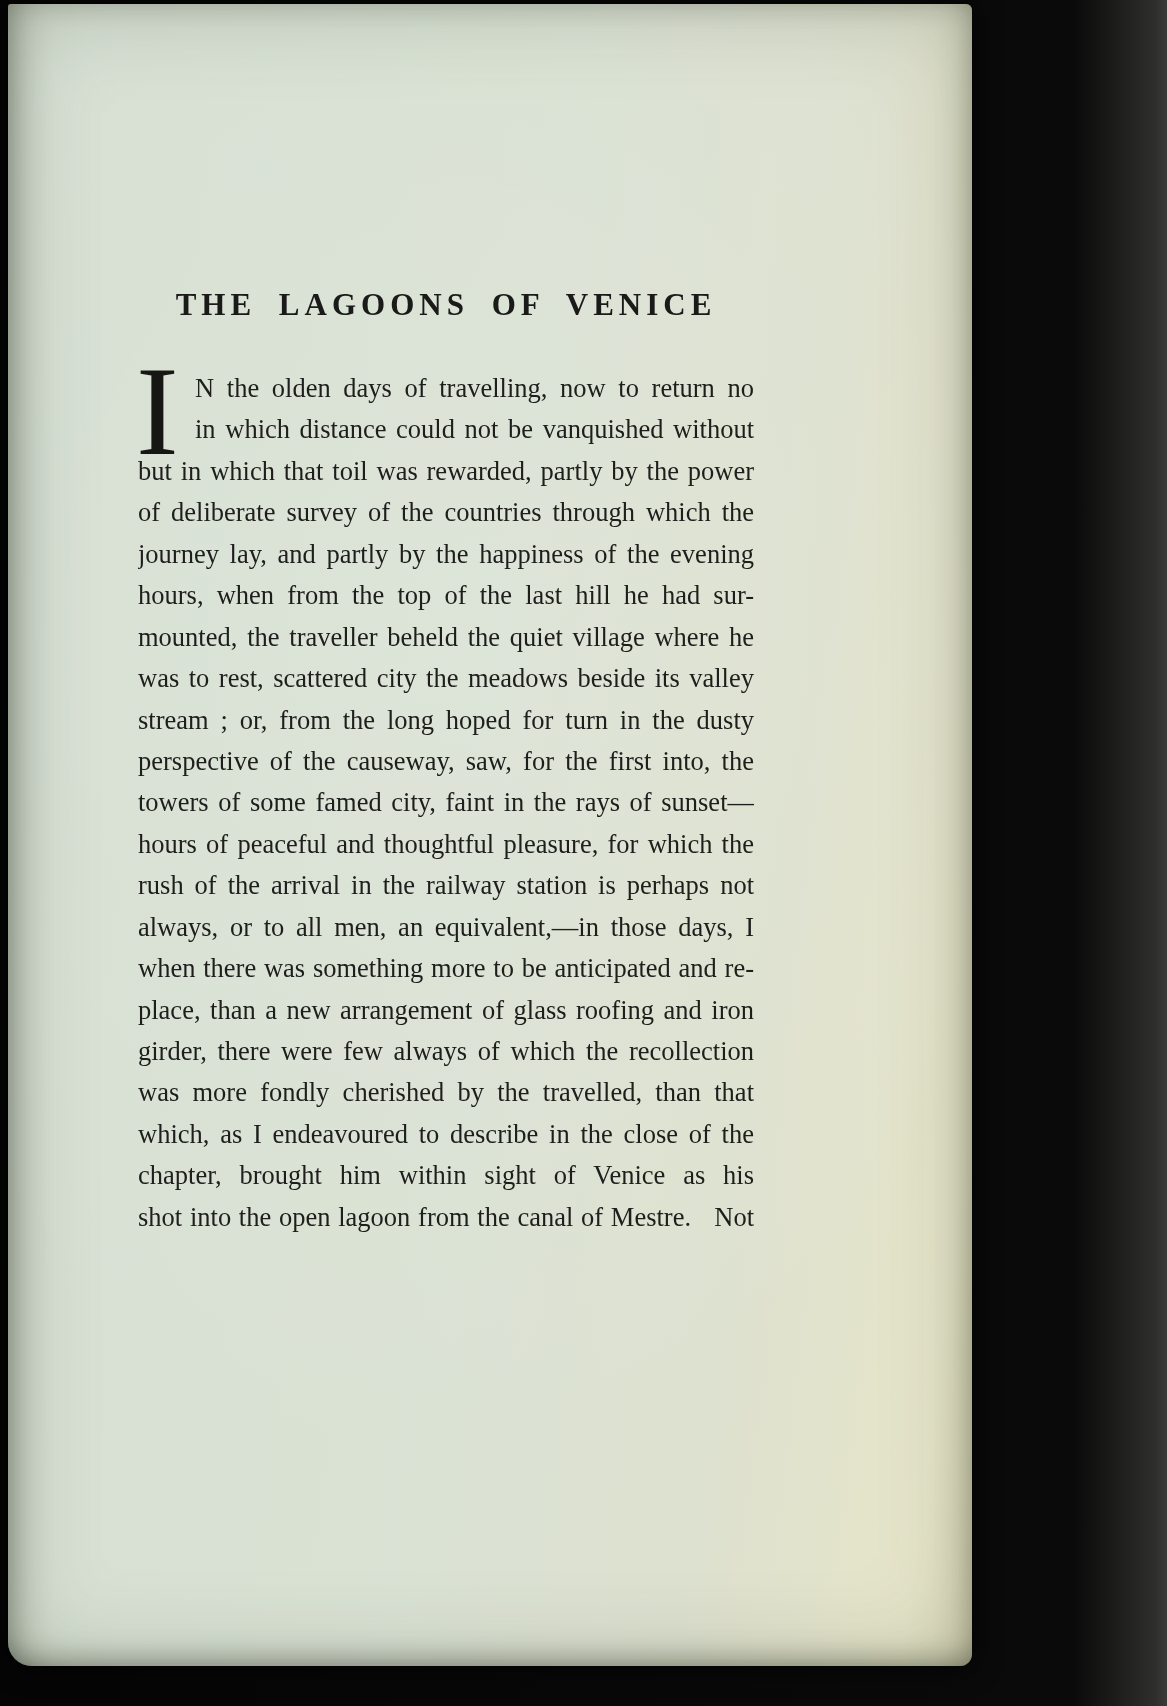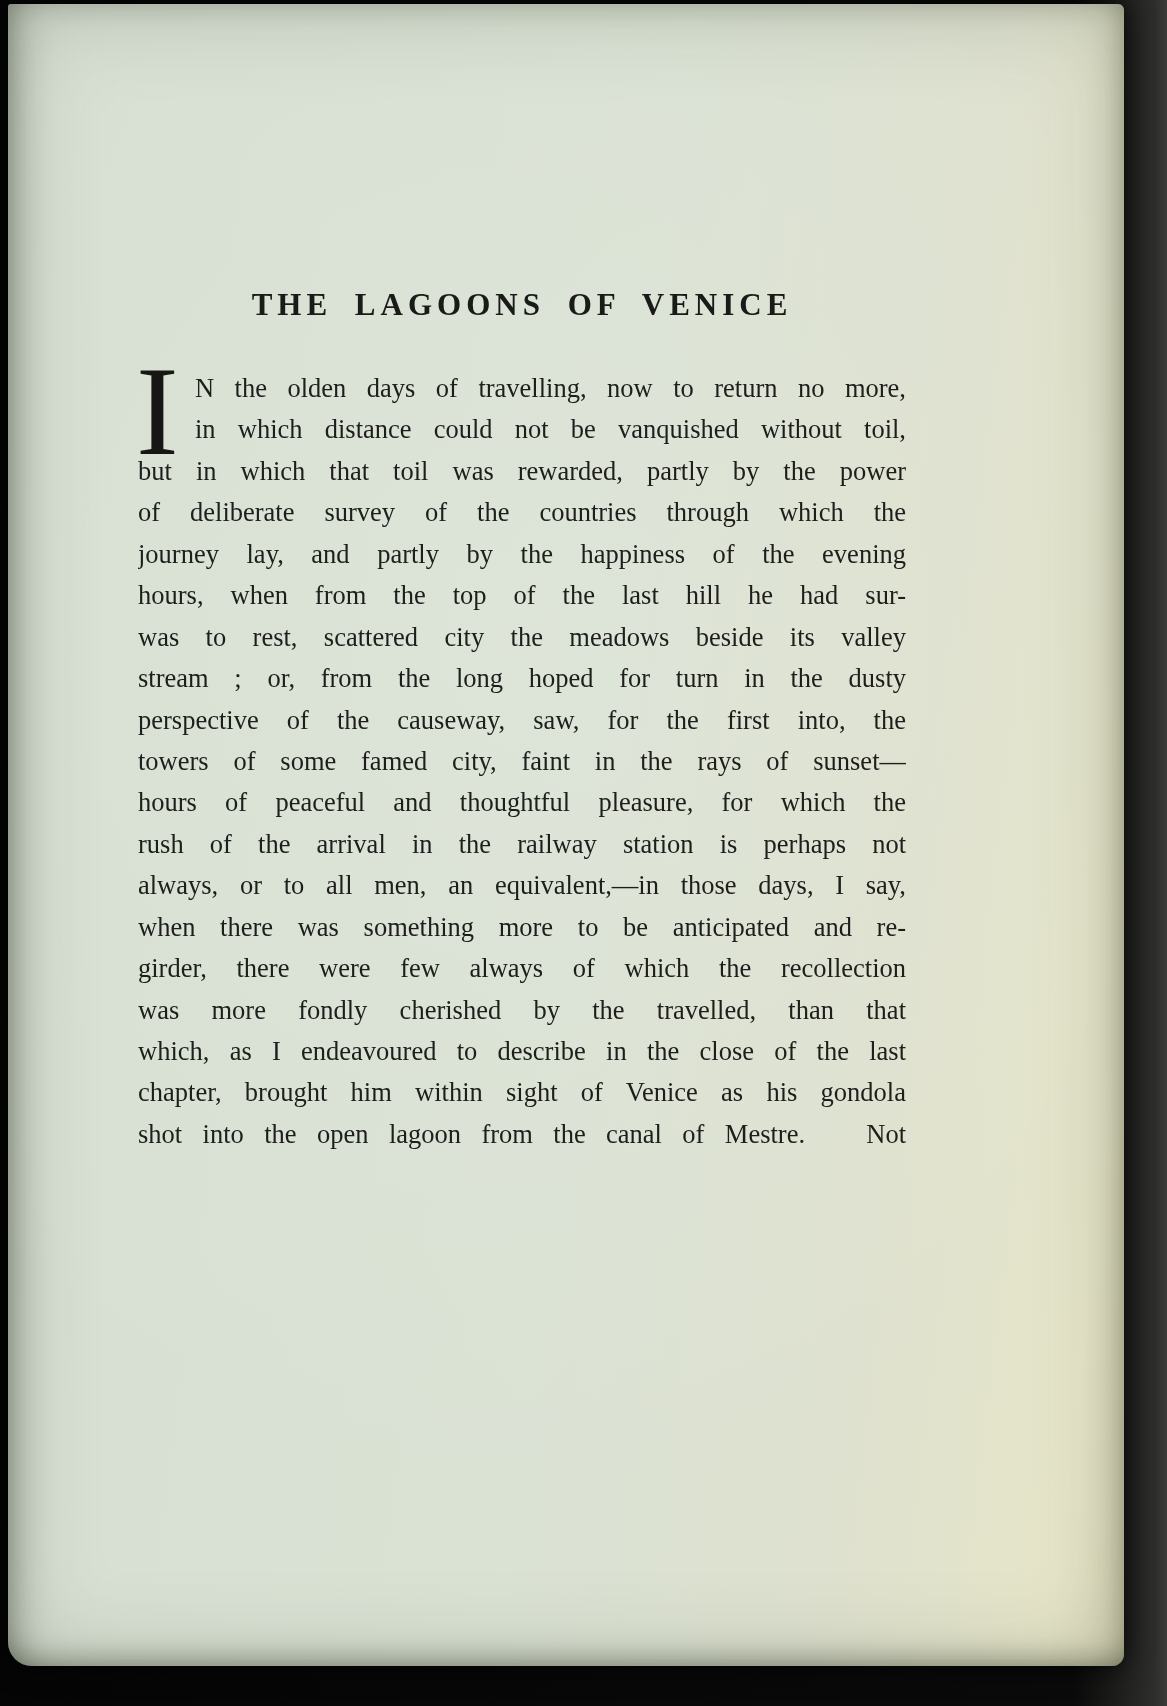--- a/index.html
+++ b/index.html
@@ -12,21 +12,21 @@
     width: 1167px;
     height: 1706px;
     background: linear-gradient(90deg, #050505 0%, #0a0a0a 92%, #2e2e2c 99%, #3a3a38 100%);
     overflow: hidden;
     font-family: "Liberation Serif", "DejaVu Serif", serif;
   }
   #page {
     position: absolute;
     left: 8px;
     top: 4px;
-    width: 1116px;
+    width: 964px;
     height: 1662px;
     background:
       radial-gradient(120% 90% at 45% 38%, rgba(255,255,255,0.10), rgba(0,0,0,0) 62%),
       linear-gradient(97deg, #d6dfd2 0%, #dae2d4 52%, #dee1cf 76%, #e6e5c9 94%, #e0dcbe 100%);
     border-radius: 3px 6px 12px 24px;
     box-shadow:
       inset 0 0 90px rgba(70, 80, 60, 0.28),
       inset 20px 0 38px -18px rgba(30, 35, 25, 0.45),
       inset -16px 0 34px -16px rgba(70, 65, 40, 0.38),
       inset 0 -18px 30px -16px rgba(50, 55, 40, 0.35),
@@ -95,28 +95,30 @@
       <h1 class="title">THE LAGOONS OF VENICE</h1>
       <div id="paragraph">
         <span class="dropcap">I</span>
         <div>
             <div class="line indent">N the olden days of travelling, now to return no more,</div>
             <div class="line indent">in which distance could not be vanquished without toil,</div>
             <div class="line">but in which that toil was rewarded, partly by the power</div>
             <div class="line">of deliberate survey of the countries through which the</div>
             <div class="line">journey lay, and partly by the happiness of the evening</div>
             <div class="line">hours, when from the top of the last hill he had sur-</div>
+            <div class="line">mounted, the traveller beheld the quiet village where he</div>
             <div class="line">was to rest, scattered city the meadows beside its valley</div>
             <div class="line">stream ; or, from the long hoped for turn in the dusty</div>
             <div class="line">perspective of the causeway, saw, for the first into, the</div>
             <div class="line">towers of some famed city, faint in the rays of sunset—</div>
             <div class="line">hours of peaceful and thoughtful pleasure, for which the</div>
             <div class="line">rush of the arrival in the railway station is perhaps not</div>
             <div class="line">always, or to all men, an equivalent,—in those days, I say,</div>
             <div class="line">when there was something more to be anticipated and re-</div>
+            <div class="line">place, than a new arrangement of glass roofing and iron</div>
             <div class="line">girder, there were few always of which the recollection</div>
             <div class="line">was more fondly cherished by the travelled, than that</div>
             <div class="line">which, as I endeavoured to describe in the close of the last</div>
             <div class="line">chapter, brought him within sight of Venice as his gondola</div>
             <div class="line">shot into the open lagoon from the canal of Mestre.&nbsp;&nbsp; Not</div>
           </div>
       </div>
     </div>
   </div>
 </div>

